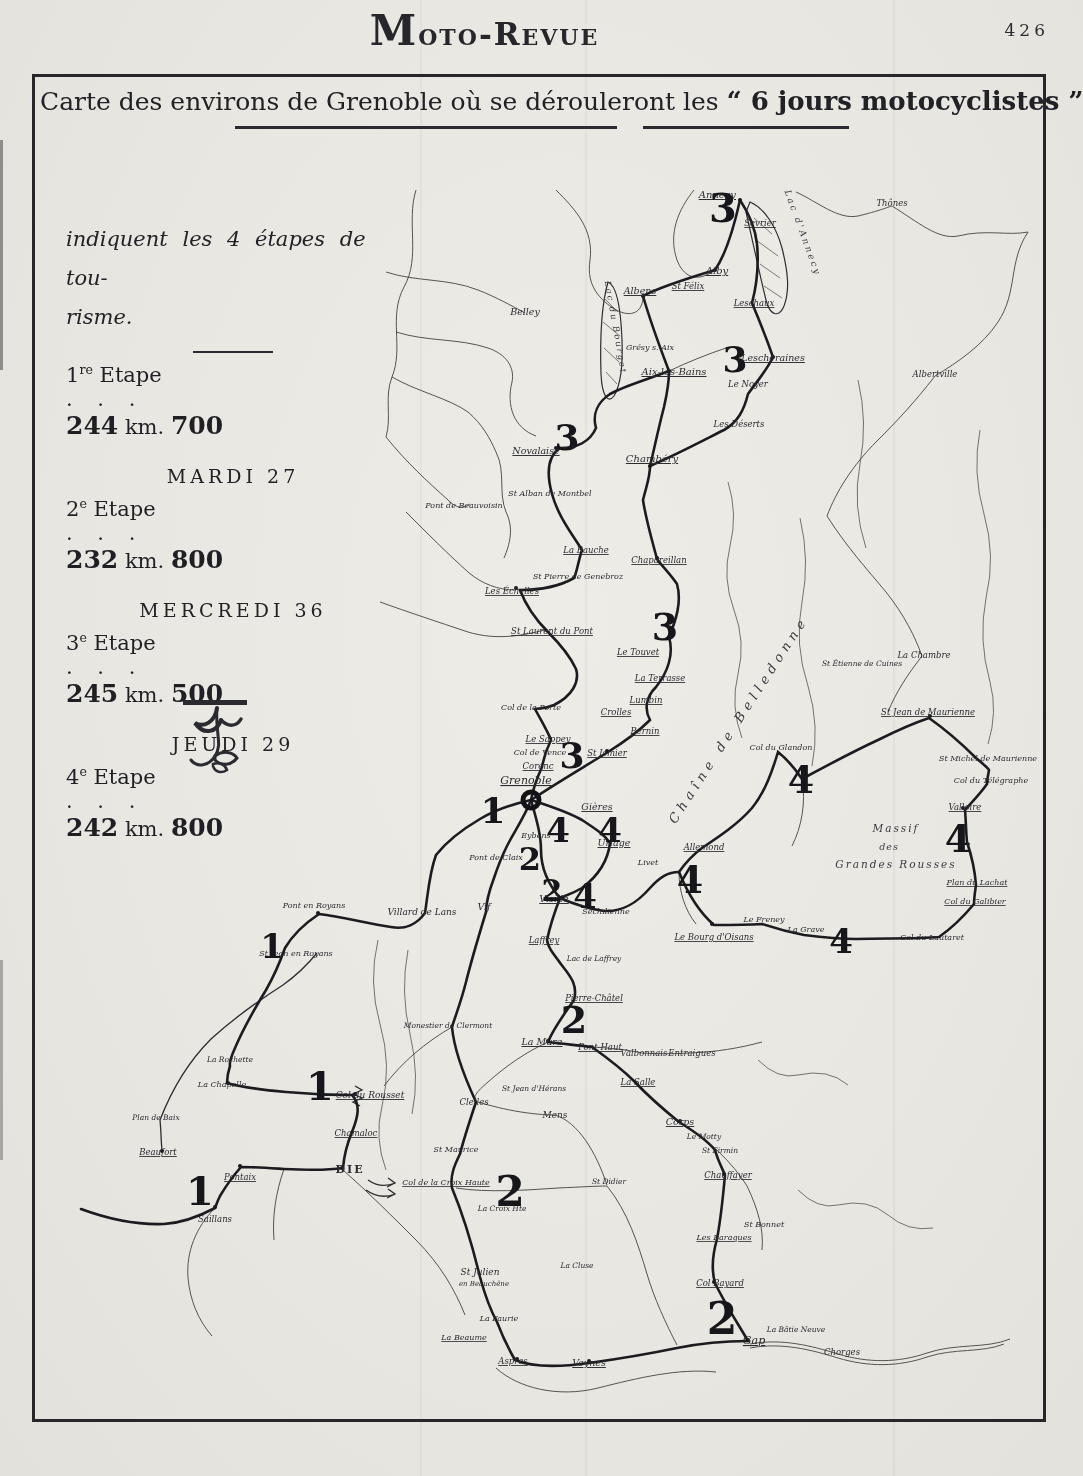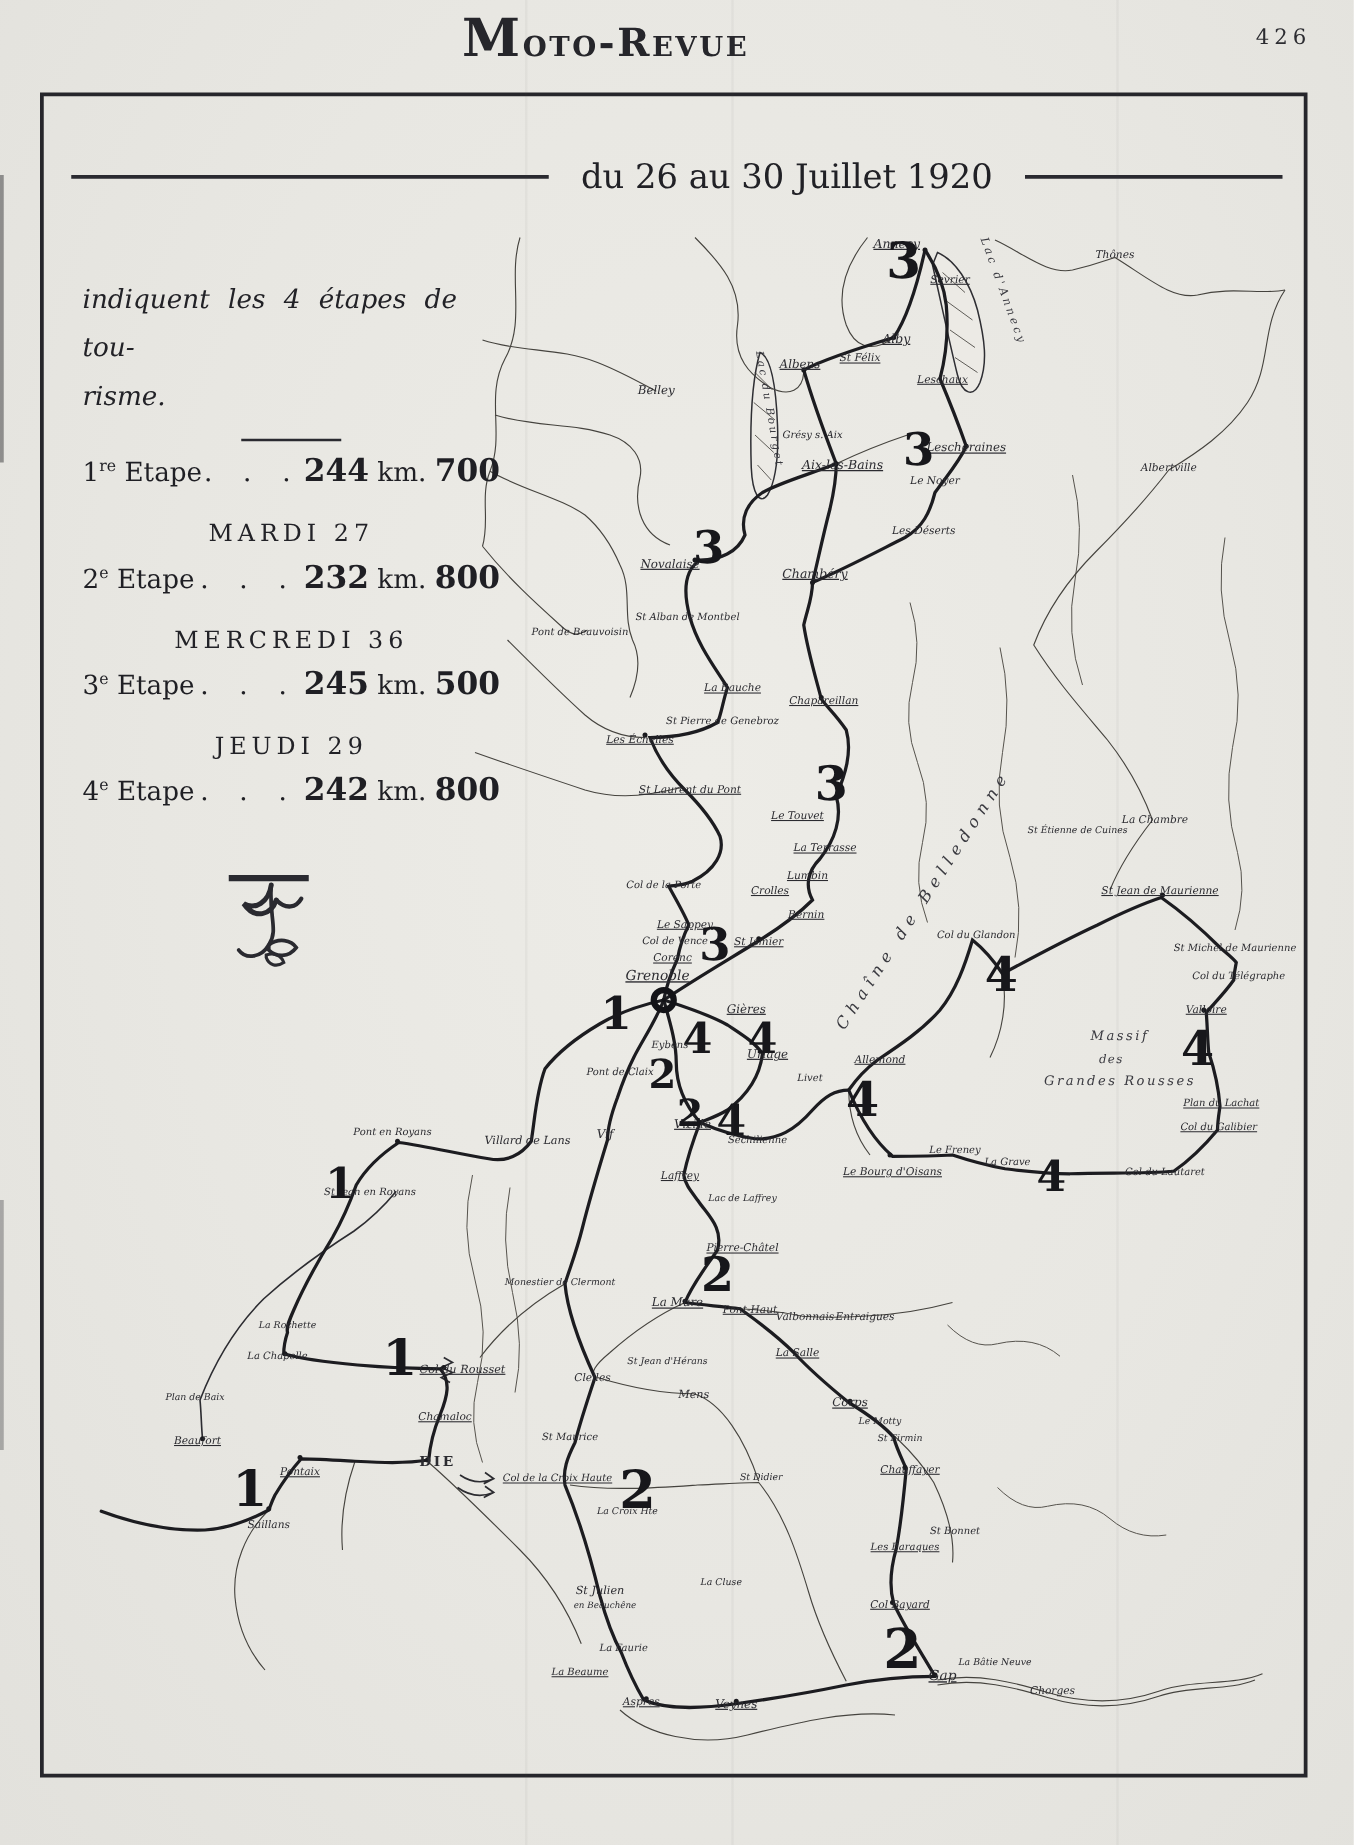--- a/index.html
+++ b/index.html
@@ -33,21 +33,21 @@
   }
   .rule{height:3px;background:#2a2a30;}
   .rule.r1{width:382px;}
   .rule.r2{width:206px;}
   .legend{position:absolute;left:66px;top:220px;width:334px;}
   .note{font-style:italic;font-size:21px;line-height:1.85;color:#222227;}
   .note .ln{word-spacing:.38em;}
   .note .l1{padding-left:28px;}
   .note-rule{width:80px;height:2px;background:#2a2a30;margin:14px auto 0 auto;}
   .stage-day{margin-top:25px;text-align:center;font-size:19px;letter-spacing:4px;color:#222227;}
-  .stage-row{display:flex;align-items:baseline;font-size:21px;margin-top:9px;color:#1f1f24;}
+  .stage-row{display:flex;align-items:baseline;font-size:21px;margin-top:9px;color:#1f1f24;flex-direction:column;}
   .stage-row .etape{white-space:nowrap;}
   .stage-row sup{font-size:60%;}
   .stage-row .dots{flex:1;text-align:center;letter-spacing:9px;}
   .stage-row .val{white-space:nowrap;}
   .stage-row .val b{font-size:25px;}
   .flourish{position:absolute;left:171px;top:692px;}
   #map-svg{position:absolute;left:36px;top:182px;}
   
   .tl{font-family:"DejaVu Serif",serif;font-style:italic;fill:#2b2b30;}
   .tb{font-weight:700;font-style:normal;letter-spacing:2px;}
@@ -57,23 +57,26 @@
 </head>
 <body>
 
 <div class="page">
 
   <div class="masthead">Moto-Revue</div>
   <div class="pagenum">426</div>
 
   <div class="frame"></div>
 
+  <div class="title1">
+    <span>Carte des environs de Grenoble où se dérouleront les</span>
+    <span class="q">“ 6 jours motocyclistes ”</span>
+  </div>
   <div class="title2row">
     <span class="rule r1"></span>
-    <span class="t2">du 26 au 30 Juillet 1920</span>
     <span class="rule r2"></span>
   </div>
 
   <svg id="map-svg" width="1008" height="1237" viewBox="0 0 1008 1237">
       <path d="M714,20 C728,26 740,44 746,66 C752,90 754,108 748,124 C743,136 734,134 730,118 C724,94 716,56 710,30 Z" fill="#eceae5" stroke="#2e2e33" stroke-width="1.2"></path>
       <path d="M572,100 C582,104 585,132 586,158 C587,184 584,204 578,214 C572,222 566,214 565,192 C564,160 565,124 572,100 Z" fill="#eceae5" stroke="#2e2e33" stroke-width="1.2"></path>
       <line x1="718" y1="36" x2="736" y2="52" stroke="#4a4843" stroke-width="0.7"></line>
       <line x1="720" y1="58" x2="742" y2="74" stroke="#4a4843" stroke-width="0.7"></line>
       <line x1="724" y1="82" x2="744" y2="96" stroke="#4a4843" stroke-width="0.7"></line>
       <line x1="728" y1="104" x2="746" y2="116" stroke="#4a4843" stroke-width="0.7"></line>

